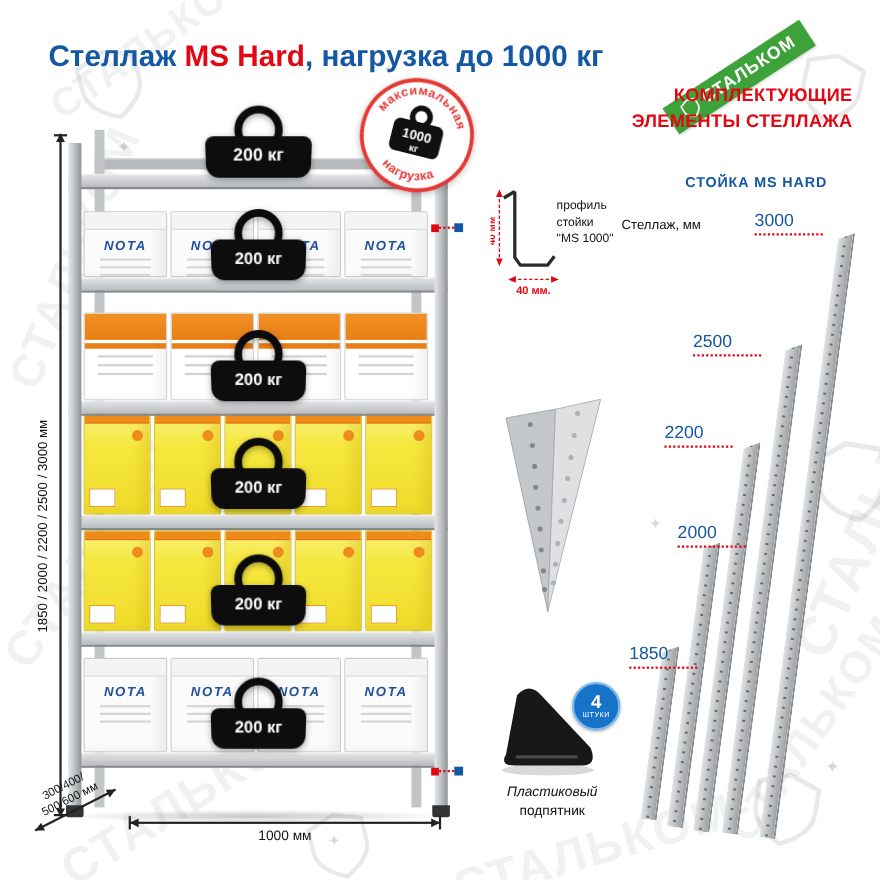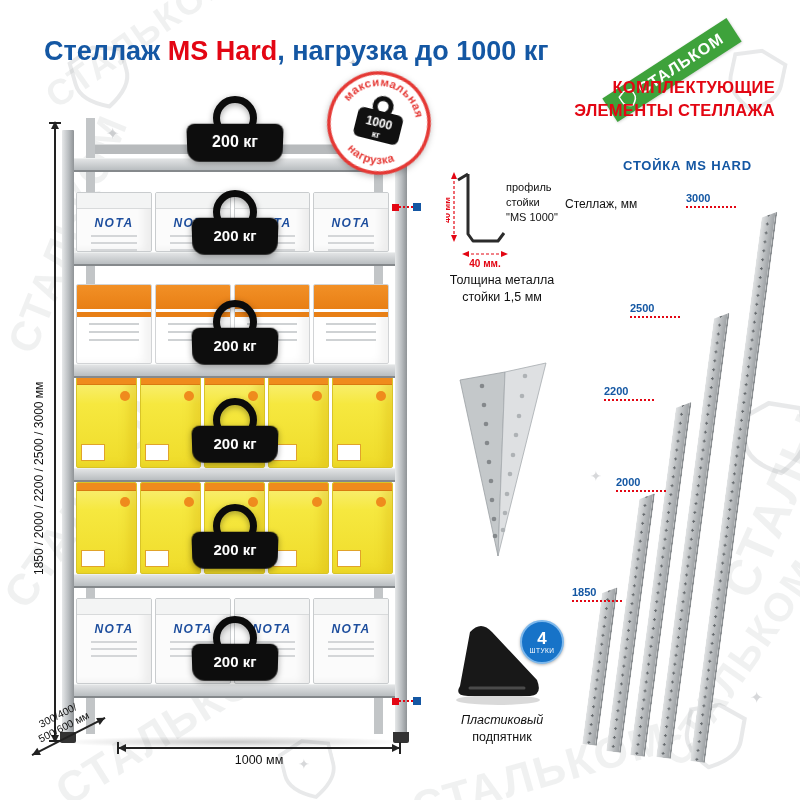--- a/index.html
+++ b/index.html
@@ -93,21 +93,21 @@
   .post-title{position:absolute;left:600px;top:158px;width:175px;text-align:center;color:#1457a3;
               font-size:13px;font-weight:bold;letter-spacing:.8px;z-index:5;}
   .height-label{position:absolute;left:565px;top:197px;font-size:12px;z-index:5;}
   .post{position:absolute;width:13px;z-index:2;transform:rotate(7.5deg);transform-origin:50% 100%;
         border-radius:2px;border-right:2px solid #8a8e91;box-shadow:1px 1px 2px rgba(0,0,0,.25);
         background:
           radial-gradient(circle 1.3px at 50% 50%, rgba(85,90,94,.85) 97%, transparent),
           linear-gradient(90deg,#e2e4e5 0%,#c3c6c8 45%,#9ea2a5 100%);
         background-size:13px 9px,100% 100%;
         clip-path:polygon(0 8px,100% 0,100% 100%,0 100%);}
-  .post-label{position:absolute;color:#1457a3;font-weight:bold;font-size:11px;z-index:5;
+  .post-label{position:absolute;color:#1457a3;font-weight:normal;font-size:16px;z-index:5;
               border-bottom:2px dotted #e30613;padding:0 26px 2px 0;}
 </style>
 </head>
 <body>
 
 <div class="page">
 
   <div class="wm-layer">
     <span class="wm" style="left:-58px;top:210px;transform:rotate(-68deg);font-size:42px;">СТАЛЬКОМ</span>
     <span class="wm" style="left:-42px;top:470px;transform:rotate(-55deg);font-size:44px;">СТАЛЬКОМ</span>
@@ -421,24 +421,20 @@
     <text x="4" y="44" transform="rotate(-90 4 44)" font-size="9" font-weight="bold" fill="#e30613" text-anchor="middle">40 мм</text>
     <line x1="20" y1="88" x2="58" y2="88" stroke="#e30613" stroke-width="1.2" stroke-dasharray="3,2"></line>
     <polygon points="16,88 23,85 23,91" fill="#e30613"></polygon>
     <polygon points="62,88 55,85 55,91" fill="#e30613"></polygon>
     <text x="39" y="101" font-size="10" font-weight="bold" fill="#e30613" text-anchor="middle">40 мм.</text>
   </svg>
   <div class="profile-caption">
     <span>профиль</span>
     <span>стойки</span>
     <span>"MS 1000"</span>
-  </div>
-  <div class="thickness">
-    <span style="display:block;">Толщина металла</span>
-    <span style="display:block;">стойки 1,5 мм</span>
   </div>
 
   <svg class="corner-svg" width="100" height="215" viewBox="0 0 100 215">
     <polygon points="8,24 53,16 46,200" fill="#c4c8ca" stroke="#9aa0a3" stroke-width="0.8"></polygon>
     <polygon points="53,16 94,7 46,200" fill="#dee0e2" stroke="#a6abae" stroke-width="0.8"></polygon>
     <g fill="#84888b">
       <circle cx="30" cy="30" r="2.3"></circle>
         <circle cx="32" cy="49" r="2.3"></circle>
         <circle cx="34" cy="68" r="2.3"></circle>
       <circle cx="35" cy="87" r="2.3"></circle>

